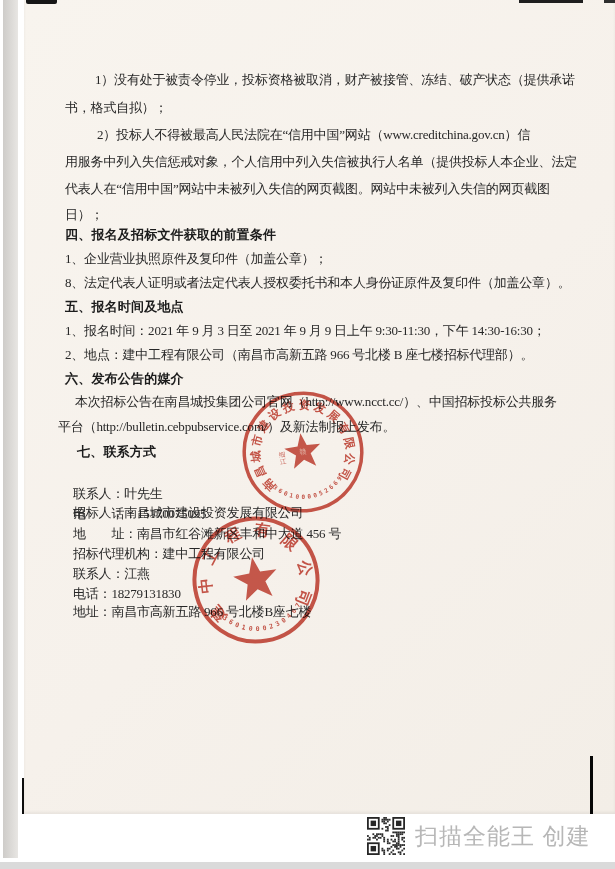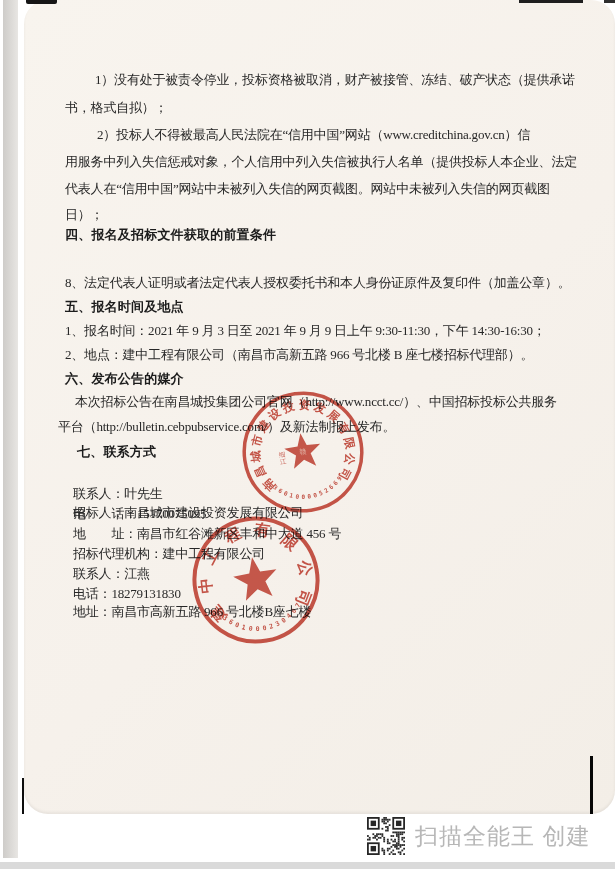--- a/index.html
+++ b/index.html
@@ -9,21 +9,20 @@
     font-family:"Liberation Serif","DejaVu Serif",serif;
   }
   .scan-strip{
     position:absolute;left:3px;top:0;width:15px;height:858px;
     background:linear-gradient(90deg,#ceccc9 0%,#dddbd8 60%,#e8e6e3 100%);
   }
   .paper{
     position:absolute;left:24px;top:0;width:591px;height:814px;
     background:linear-gradient(135deg,#f8f4ee 0%,#f6f1eb 55%,#f3eee7 100%);
     box-shadow:inset 0 -2px 3px rgba(0,0,0,.06);
-    border-radius:24px;
   }
   .tl{
     position:absolute;white-space:nowrap;
     font-size:13px;line-height:15px;color:#272727;letter-spacing:-0.2px;
   }
   .tl.b{font-weight:bold;color:#1c1c1c;letter-spacing:0.2px;}
   .artifact{position:absolute;z-index:6;}
   .bar-tl{left:26px;top:0;width:31px;height:4px;background:#161616;border-radius:0 0 2px 2px;}
   .bar-tr{left:519px;top:0;width:64px;height:3px;background:#1f1f1f;}
   .bar-corner{left:604px;top:0;width:11px;height:3px;background:#2e2e2e;}
@@ -49,20 +48,21 @@
 <div class="scan-strip"></div>
 
 <div class="paper" id="paper">
     <div class="tl" style="left: 71px; top: 72px;">1）没有处于被责令停业，投标资格被取消，财产被接管、冻结、破产状态（提供承诺</div>
     <div class="tl" style="left: 41px; top: 100px;">书，格式自拟）；</div>
     <div class="tl" style="left: 73px; top: 127px;">2）投标人不得被最高人民法院在“信用中国”网站（www.creditchina.gov.cn）信</div>
     <div class="tl" style="left: 41px; top: 154px;">用服务中列入失信惩戒对象，个人信用中列入失信被执行人名单（提供投标人本企业、法定</div>
     <div class="tl" style="left: 41px; top: 181px;">代表人在“信用中国”网站中未被列入失信的网页截图。网站中未被列入失信的网页截图</div>
     <div class="tl" style="left: 41px; top: 207px;">日）；</div>
     <div class="tl b" style="left: 41px; top: 227px;">四、报名及招标文件获取的前置条件</div>
+    <div class="tl" style="left: 41px; top: 251px;">1、企业营业执照原件及复印件（加盖公章）；</div>
     <div class="tl" style="left: 41px; top: 275px;">8、法定代表人证明或者法定代表人授权委托书和本人身份证原件及复印件（加盖公章）。</div>
     <div class="tl b" style="left: 41px; top: 299px;">五、报名时间及地点</div>
     <div class="tl" style="left: 41px; top: 323px;">1、报名时间：2021 年 9 月 3 日至 2021 年 9 月 9 日上午 9:30-11:30，下午 14:30-16:30；</div>
     <div class="tl" style="left: 41px; top: 347px;">2、地点：建中工程有限公司（南昌市高新五路 966 号北楼 B 座七楼招标代理部）。</div>
     <div class="tl b" style="left: 41px; top: 371px;">六、发布公告的媒介</div>
     <div class="tl" style="left: 51px; top: 394px;">本次招标公告在南昌城投集团公司官网（http://www.ncct.cc/）、中国招标投标公共服务</div>
     <div class="tl" style="left: 34px; top: 419px;">平台（http://bulletin.cebpubservice.com/）及新法制报上发布。</div>
     <div class="tl b" style="left: 53px; top: 444px;">七、联系方式</div>
     <div class="tl" style="left: 49px; top: 465px; margin-top: 40px;">招标人：南昌城市建设投资发展有限公司</div>
     <div class="tl" style="left: 49px; top: 486px;">联系人：叶先生</div>

